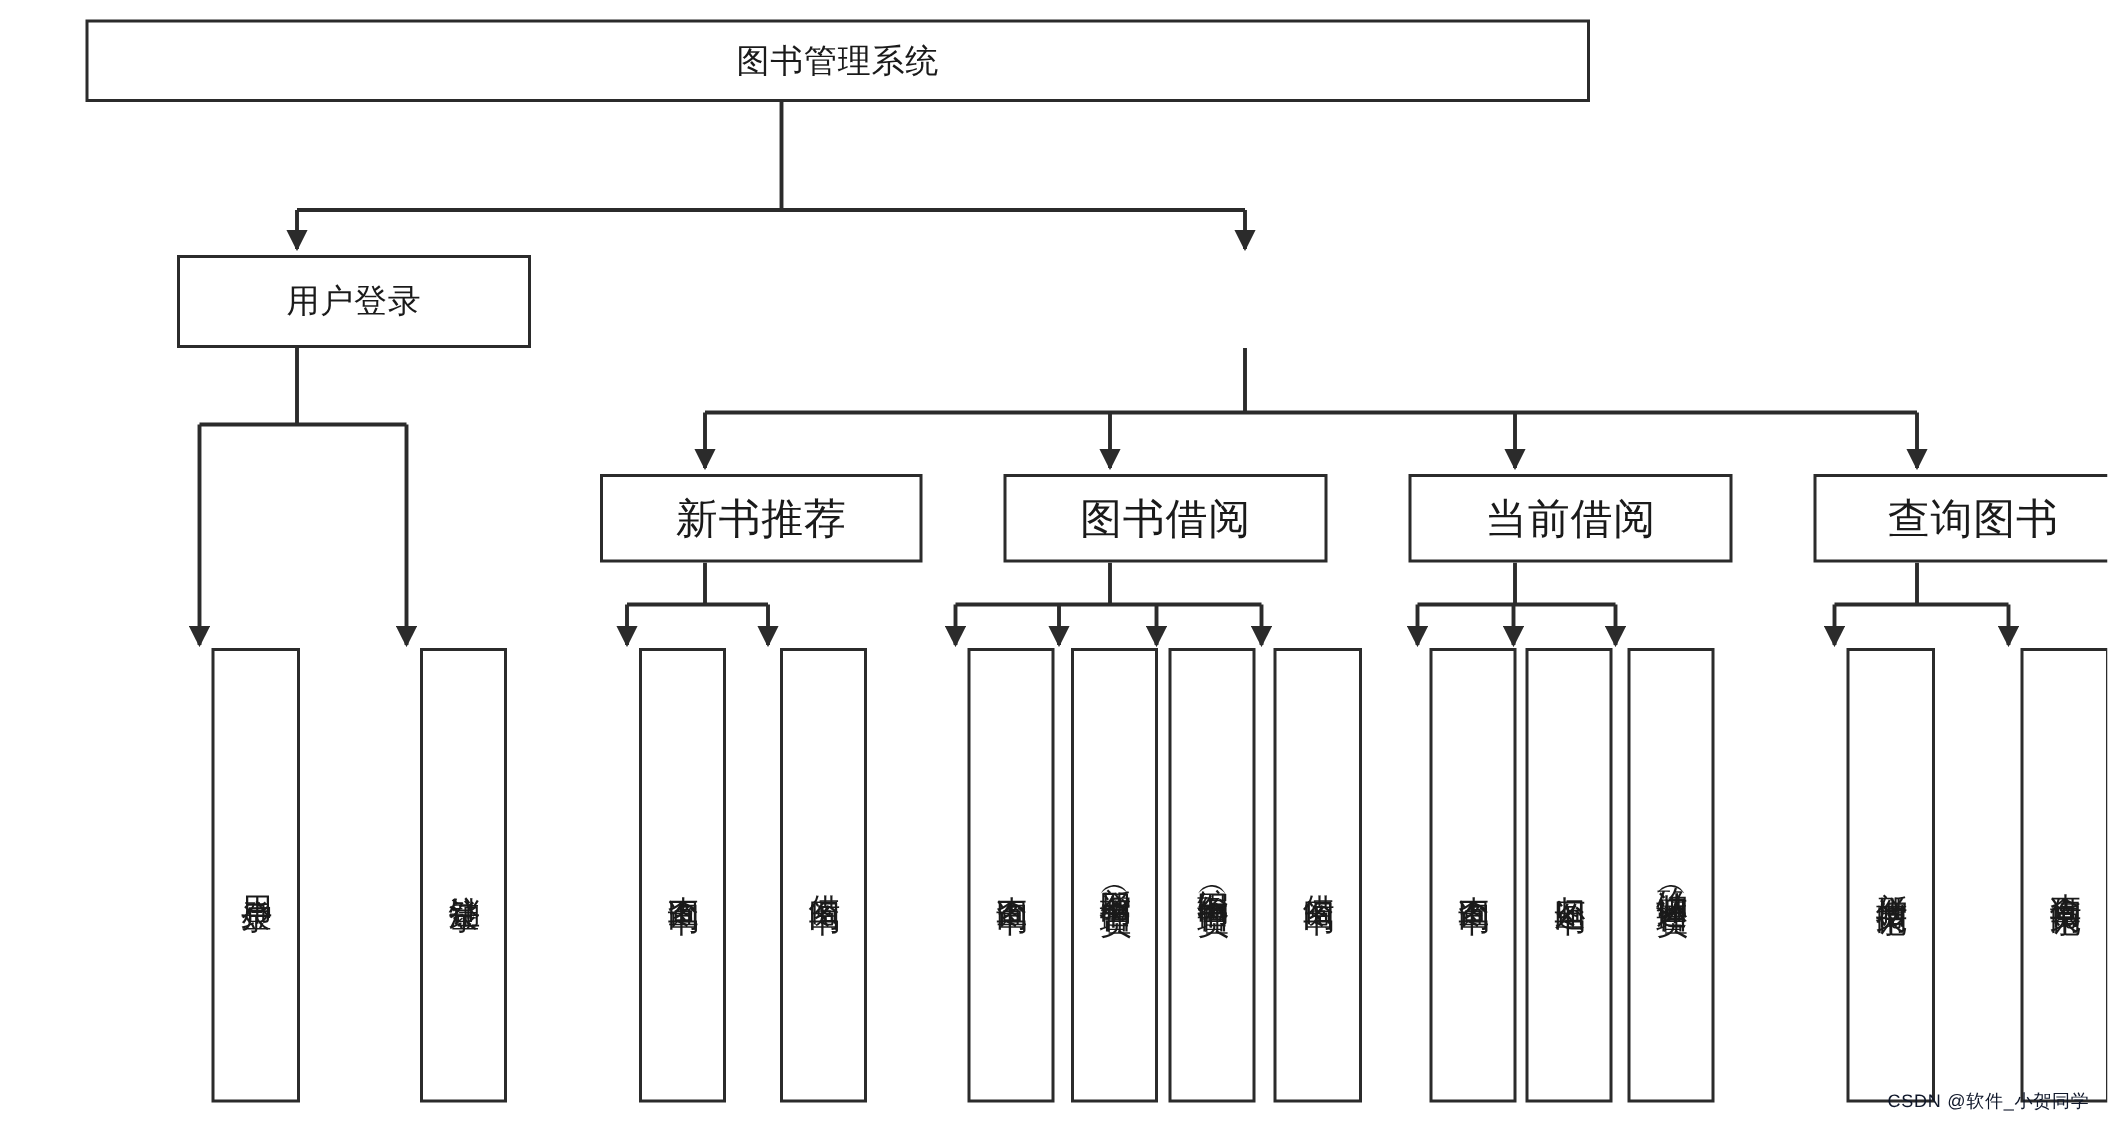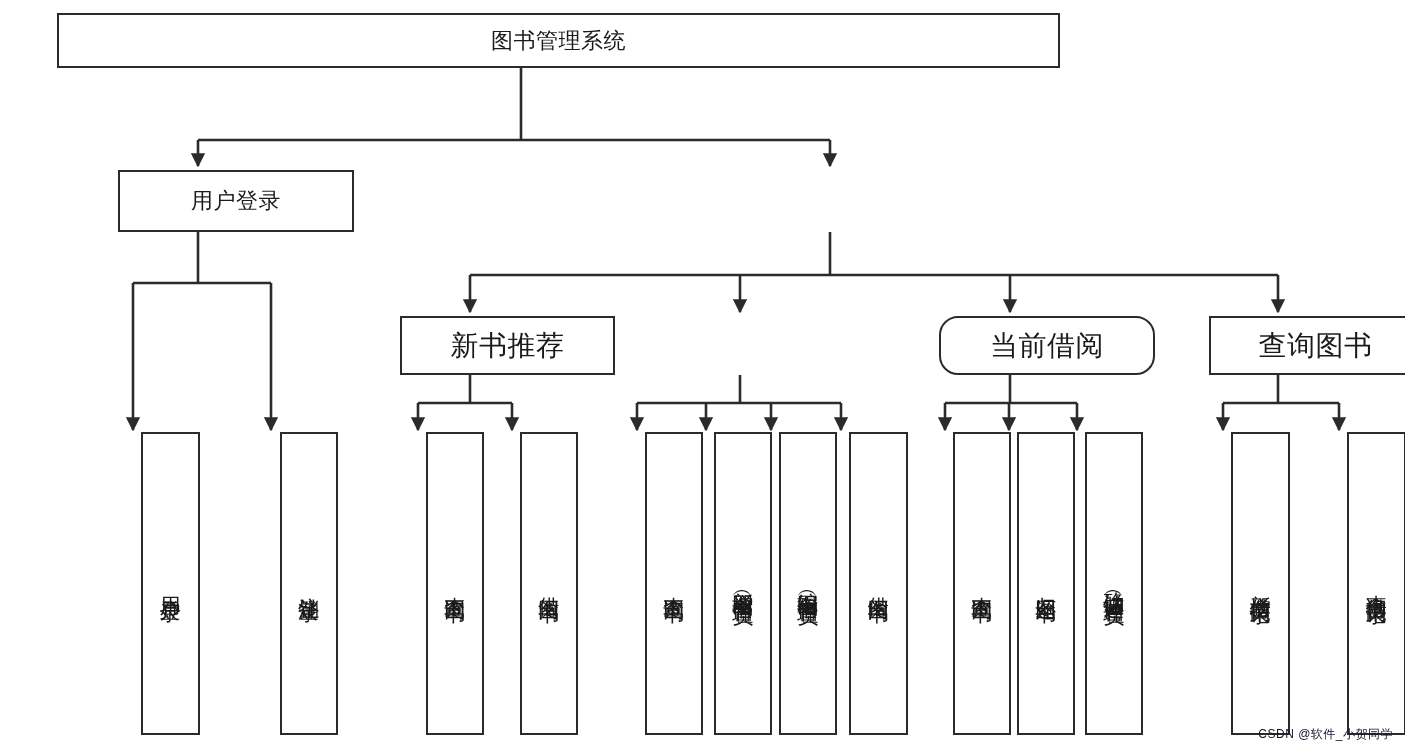--- a/index.html
+++ b/index.html
@@ -122,21 +122,24 @@
     <span class="label">图书管理系统</span>
   </div>
 
   <div class="node level2" style="left:81px; top:170px; width:236px; height:62px;">
     <span class="label">用户登录</span>
   </div>
 
   <div class="node level3" style="left:363px; top:316px; width:215px; height:59px;">
     <span class="label">新书推荐</span>
   </div>
-  <div class="node level3" style="left:902px; top:316px; width:216px; height:59px;border-radius:19px;">
+  <div class="node level3" style="left:632px; top:316px; width:216px; height:59px;">
+    <span class="label">图书借阅</span>
+  </div>
+  <div class="node level3" style="left:902px; top:316px; width:216px; height:59px;">
     <span class="label">当前借阅</span>
   </div>
   <div class="node level3" style="left:1172px; top:316px; width:213px; height:59px;">
     <span class="label">查询图书</span>
   </div>
 
   <div class="node vertical" style="left:104px; top:432px; width:59px; height:303px;">
     <span class="label">用户登录</span>
   </div>
   <div class="node vertical" style="left:243px; top:432px; width:58px; height:303px;">

